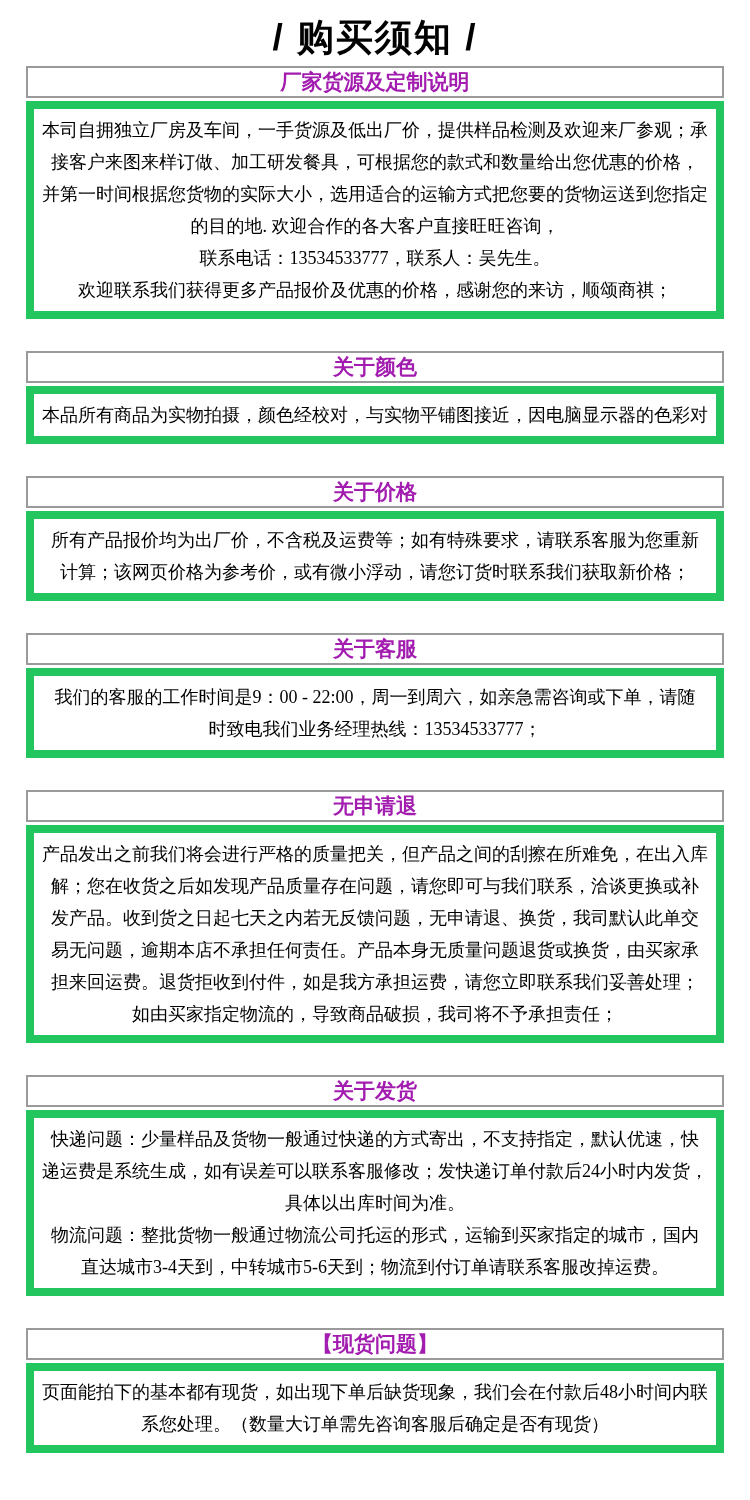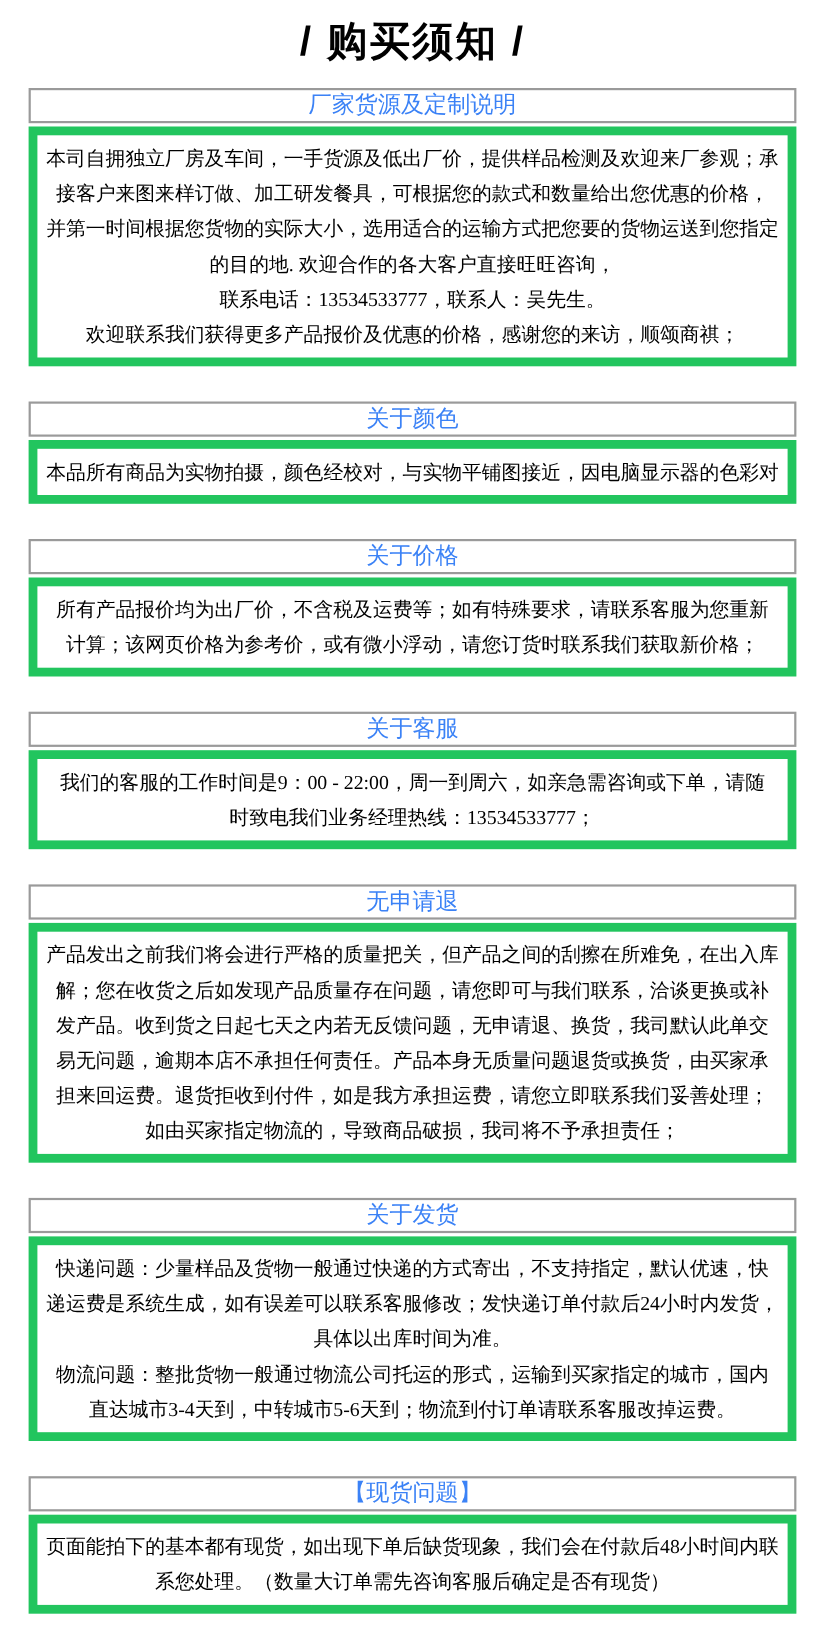--- a/index.html
+++ b/index.html
@@ -11,45 +11,45 @@
     position: relative;
     width: 750px;
     height: 1500px;
     margin: 0 auto;
     background: #ffffff;
     color: #000000;
     overflow: hidden;
   }
   .page-title {
     padding-top: 16px;
-    height: 80px;
+    height: 66px;
     box-sizing: border-box;
     text-align: center;
     font-family: "Liberation Sans", "DejaVu Sans", sans-serif;
     font-weight: bold;
     font-size: 37px;
     line-height: 44px;
     letter-spacing: 2px;
     color: #000000;
   }
   .section {
     width: 698px;
     margin: 0 auto 32px auto;
   }
   .sec-header {
     box-sizing: border-box;
     border: 2px solid #9a9a9a;
     height: 32px;
     margin-bottom: 3px;
     text-align: center;
     font-family: "Liberation Sans", "DejaVu Sans", sans-serif;
-    font-weight: normal;
+    font-weight: bold;
     font-size: 21px;
     line-height: 28px;
-    color: #3b82f6;
+    color: #a21caf;
   }
   .sec-body {
     box-sizing: border-box;
     border: 8px solid #22c55e;
     padding: 5px 8px;
     text-align: center;
     font-family: "Liberation Serif", "DejaVu Serif", serif;
     font-size: 18px;
     line-height: 32px;
     color: #000000;

